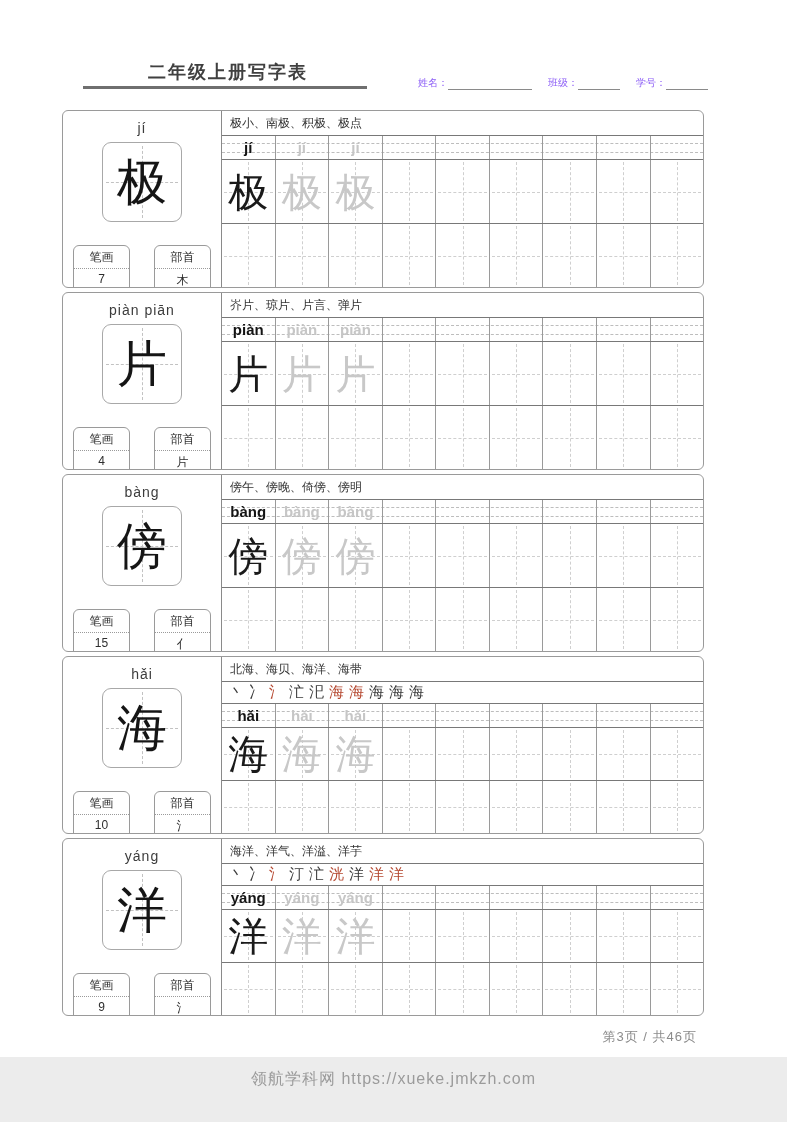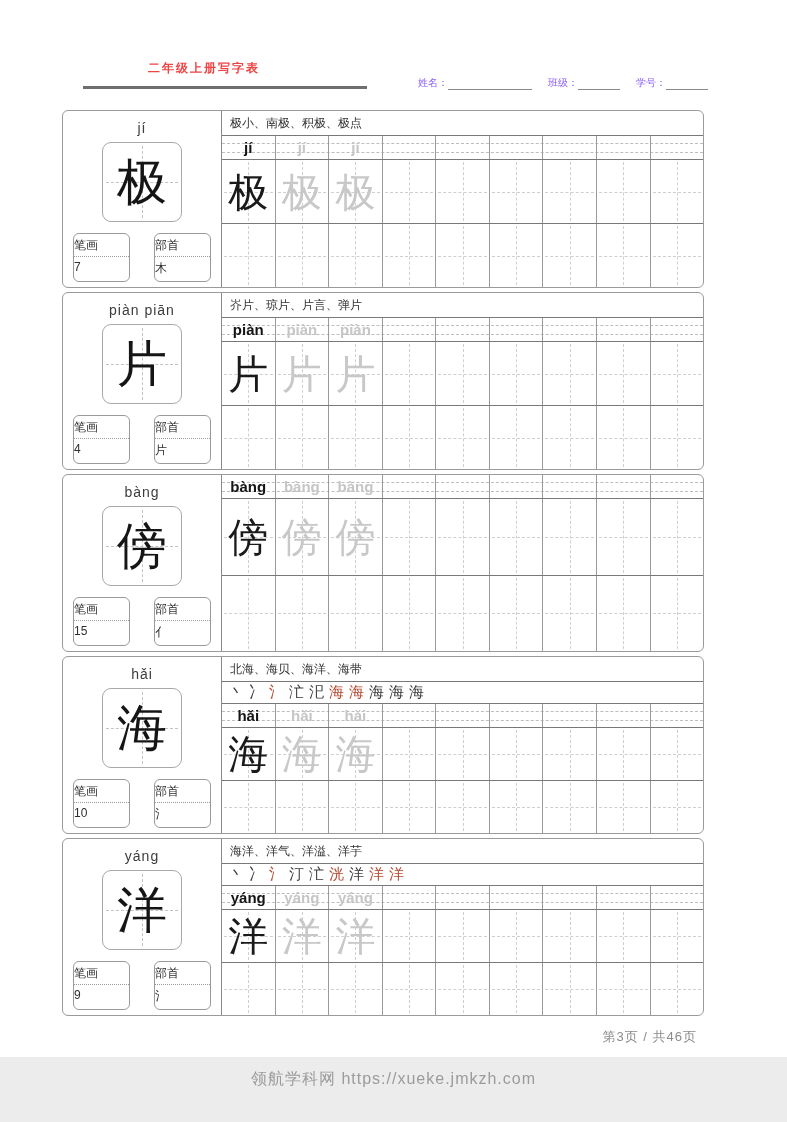--- a/index.html
+++ b/index.html
@@ -2,22 +2,22 @@
 <html><head>
 <meta charset="utf-8">
 <style>
   html,body{margin:0;padding:0;}
   body{
     width:787px;height:1122px;position:relative;background:#ffffff;
     font-family:"Liberation Sans","DejaVu Sans",sans-serif;overflow:hidden;
   }
   
   .page-title{
-    position:absolute;left:148px;top:60px;font-size:12px;font-weight:bold;
-    color:#ef4444;letter-spacing:2px;
+    position:absolute;left:148px;top:60px;font-size:18px;font-weight:bold;
+    color:#404040;letter-spacing:2px;
   }
   .title-underline{
     position:absolute;left:83px;top:86px;width:284px;height:3px;
     border-top:2px solid #6f6f6f;border-bottom:1px solid #6f6f6f;box-sizing:border-box;
   }
   .header-fields{
     position:absolute;left:418px;top:76px;font-size:10px;color:#8b5cf6;white-space:nowrap;
   }
   .header-fields .blank{
     display:inline-block;border-bottom:1px solid #8a8a8a;height:13px;vertical-align:bottom;
@@ -37,22 +37,22 @@
     border:1px solid #a8a8a8;border-radius:9px;
   }
   .charbox .hguide{position:absolute;left:3px;right:3px;top:50%;border-top:1px dashed #c2c2c2;}
   .charbox .vguide{position:absolute;top:3px;bottom:3px;left:50%;border-left:1px dashed #c2c2c2;}
   .charbox .bigchar{
     position:absolute;left:0;top:0;right:0;bottom:0;display:flex;align-items:center;justify-content:center;
     font-size:50px;color:#151515;font-family:"DejaVu Serif","Liberation Serif",serif;z-index:1;
   }
   .meta{display:flex;justify-content:center;gap:24px;margin-top:11px;}
   .metabox{
-    width:55px;border:1px solid #9a9a9a;border-radius:6px;
-    font-size:12px;color:#2e2e2e;background:#fff;
+    width:55px;border:1px solid #9a9a9a;border-radius:6px;text-align:center;
+    font-size:12px;color:#2e2e2e;background:#fff;margin-top:12px;
   }
   .metalabel{padding:3px 0 2px;border-bottom:1px dotted #9a9a9a;}
   .metaval{padding:3px 0 4px;}
   
   .card-right{flex:1;display:flex;flex-direction:column;min-width:0;}
   .words-row{
     height:25px;line-height:25px;padding-left:8px;font-size:12px;color:#333;
     border-bottom:1px solid #787878;box-sizing:border-box;white-space:nowrap;overflow:hidden;
   }
   .strokes-row{
@@ -247,20 +247,21 @@
           <div class="metalabel sc-label">笔画</div>
           <div class="metaval sc-value">15</div>
         </div>
         <div class="metabox">
           <div class="metalabel rad-label">部首</div>
           <div class="metaval rad-value">亻</div>
         </div>
       </div>
     </div>
     <div class="card-right">
+      <div class="words-row">傍午、傍晚、倚傍、傍明</div>
       <div class="pinyin-row">
         <div class="pcell">bàng</div>
         <div class="pcell gray">bàng</div>
         <div class="pcell gray">bàng</div>
         <div class="pcell gray"></div>
         <div class="pcell gray"></div>
         <div class="pcell gray"></div>
         <div class="pcell gray"></div>
         <div class="pcell gray"></div>
         <div class="pcell gray"></div>

